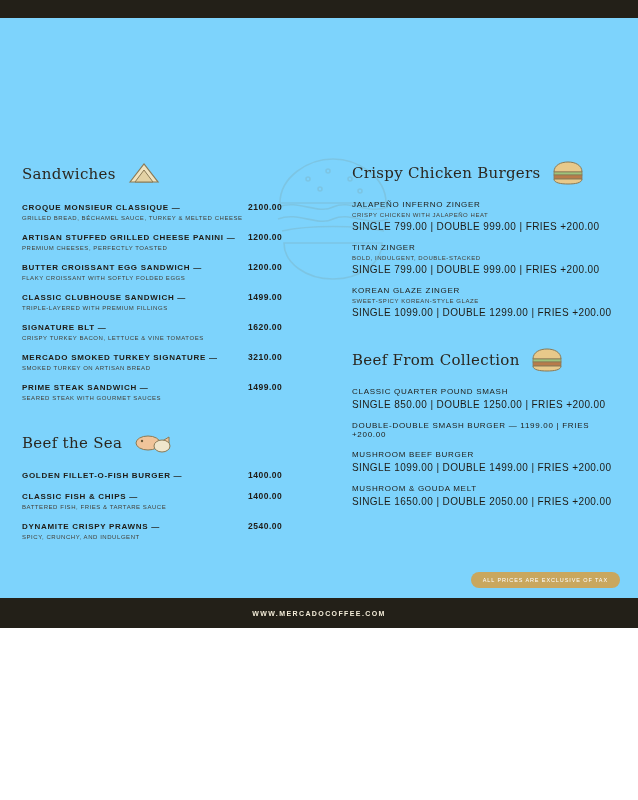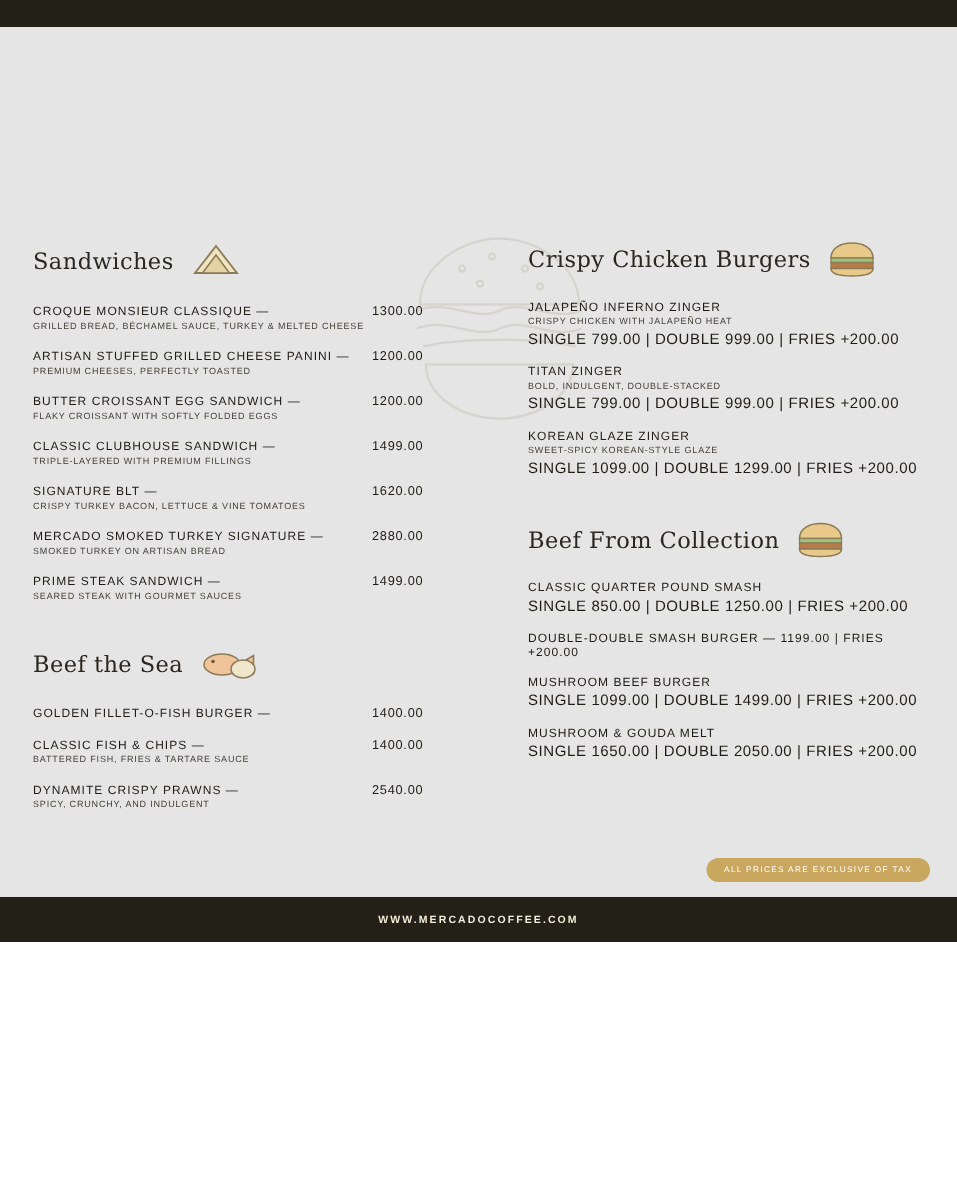--- a/index.html
+++ b/index.html
@@ -10,21 +10,21 @@
   body {
     width: 638px;
     height: 800px;
     font-family: "Liberation Sans", sans-serif;
     overflow: hidden;
   }
   .page {
     position: relative;
     width: 638px;
     height: 800px;
-    background: #e5e5e5;
+    background: #7dd3fc;
   }
   .dark-band-top {
     position: absolute;
     left: 0;
     top: 0;
     width: 638px;
     height: 18px;
     background: #232018;
   }
   .dark-band-bottom {
@@ -92,20 +92,21 @@
     flex: 0 0 auto;
     line-height: 0;
   }
 
   .item {
     margin-bottom: 11px;
   }
   .item-row {
     display: flex;
     align-items: flex-end;
+    font-weight: bold;
   }
   .item-name {
     font-size: 8px;
     letter-spacing: 0.7px;
     color: #1f1c16;
     text-transform: uppercase;
     flex: 1 1 auto;
     padding-right: 8px;
   }
   .item-price {
@@ -181,21 +182,21 @@
             <polygon points="4,22 18,4 32,22" fill="#f0e4c0" stroke="#8a7a55" stroke-width="1.2"></polygon>
             <polygon points="9,22 18,10 27,22" fill="#e3d2a4" stroke="#8a7a55" stroke-width="1"></polygon>
           </svg>
         </span>
       </div>
 
       <div>
         <div class="item">
           <div class="item-row">
             <div class="item-name">CROQUE MONSIEUR CLASSIQUE —</div>
-            <div class="item-price">1300.00</div>
+            <div class="item-price">2100.00</div>
           </div>
           <div class="item-desc">GRILLED BREAD, BéCHAMEL SAUCE, TURKEY &amp; MELTED CHEESE</div>
         </div>
         <div class="item">
           <div class="item-row">
             <div class="item-name">ARTISAN STUFFED GRILLED CHEESE PANINI —</div>
             <div class="item-price">1200.00</div>
           </div>
           <div class="item-desc">PREMIUM CHEESES, PERFECTLY TOASTED</div>
         </div>
@@ -216,21 +217,21 @@
         <div class="item">
           <div class="item-row">
             <div class="item-name">SIGNATURE BLT —</div>
             <div class="item-price">1620.00</div>
           </div>
           <div class="item-desc">CRISPY TURKEY BACON, LETTUCE &amp; VINE TOMATOES</div>
         </div>
         <div class="item">
           <div class="item-row">
             <div class="item-name">MERCADO SMOKED TURKEY SIGNATURE —</div>
-            <div class="item-price">2880.00</div>
+            <div class="item-price">3210.00</div>
           </div>
           <div class="item-desc">SMOKED TURKEY ON ARTISAN BREAD</div>
         </div>
         <div class="item">
           <div class="item-row">
             <div class="item-name">PRIME STEAK SANDWICH —</div>
             <div class="item-price">1499.00</div>
           </div>
           <div class="item-desc">SEARED STEAK WITH GOURMET SAUCES</div>
         </div>

